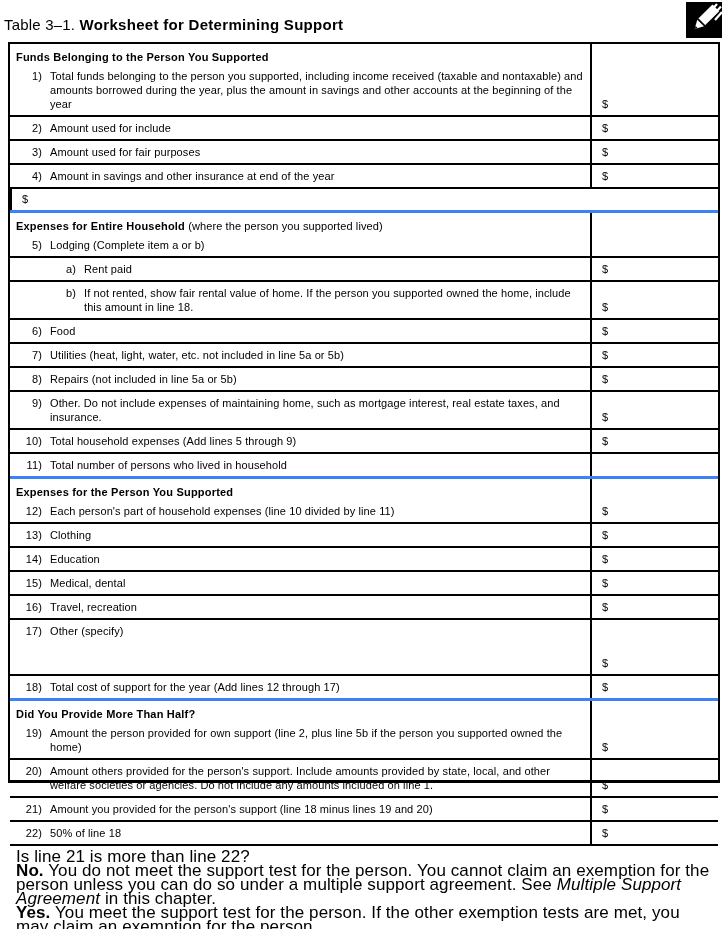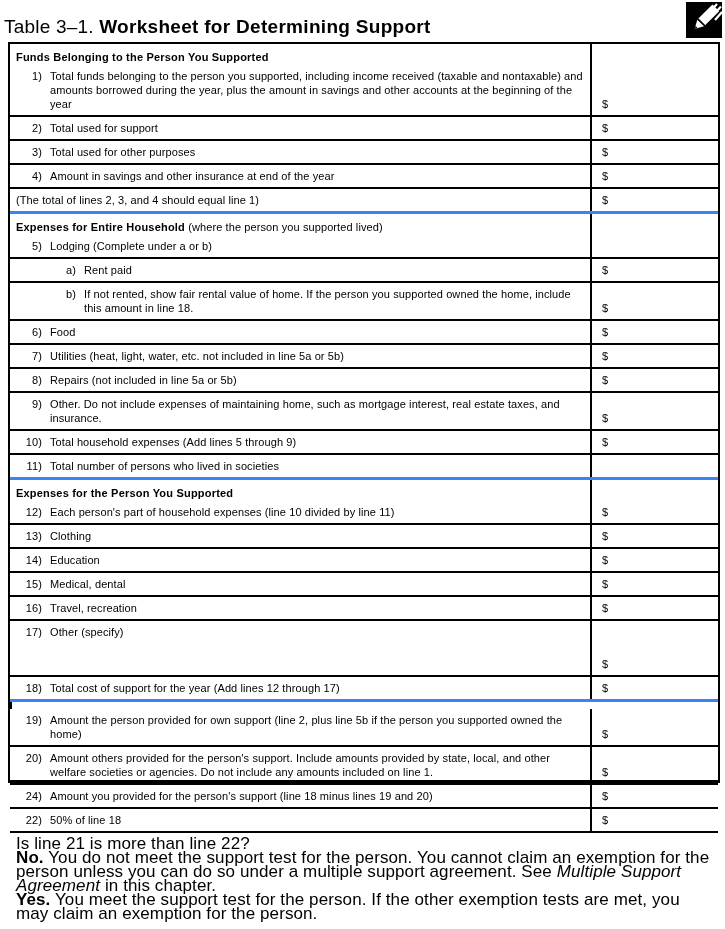--- a/index.html
+++ b/index.html
@@ -8,21 +8,21 @@
     width: 725px; height: 929px;
     background: #fff; color: #000;
     font-family: "Liberation Sans", "DejaVu Sans", sans-serif;
     position: relative;
     -webkit-font-smoothing: antialiased;
   }
 
   
   .page-title {
     position: absolute; left: 4px; top: 16px;
-    font-size: 19px; letter-spacing: .2px; white-space: nowrap;
+    font-size: 15px; letter-spacing: .2px; white-space: nowrap;
   }
   .page-title b { letter-spacing: .3px; }
   .corner-icon {
     position: absolute; top: 2px; right: 3px;
     width: 36px; height: 36px; display: block;
   }
 
   
   .ws {
     position: absolute; left: 8px; top: 42px; width: 712px; height: 741px;
@@ -89,60 +89,57 @@
           <span class="num">1)</span>
           <span class="txt">Total funds belonging to the person you supported, including income received (taxable and nontaxable) and amounts borrowed during the year, plus the amount in savings and other accounts at the beginning of the year</span>
         </div>
         <div class="cell right">
           <span>$</span>
         </div>
       </div>
       <div class="row item">
         <div class="cell left">
           <span class="num">2)</span>
-          <span class="txt">Total used for support</span>
+          <span class="txt">Amount used for include</span>
         </div>
         <div class="cell right">
           <span>$</span>
         </div>
       </div>
       <div class="row item">
         <div class="cell left">
           <span class="num">3)</span>
-          <span class="txt">Total used for other purposes</span>
+          <span class="txt">Amount used for fair purposes</span>
         </div>
         <div class="cell right">
           <span>$</span>
         </div>
       </div>
       <div class="row item">
         <div class="cell left">
           <span class="num">4)</span>
           <span class="txt">Amount in savings and other insurance at end of the year</span>
         </div>
         <div class="cell right">
           <span>$</span>
         </div>
       </div>
       <div class="row item">
-        <div class="cell left">
-          <span class="txt">(The total of lines 2, 3, and 4 should equal line 1)</span>
-        </div>
         <div class="cell right">
           <span>$</span>
         </div>
       </div>
       <div class="row head">
         <div class="cell left"><b class="sec-title">Expenses for Entire Household</b><span> (where the person you supported lived)</span></div>
         <div class="cell right"></div>
       </div>
       <div class="row item first">
         <div class="cell left">
           <span class="num">5)</span>
-          <span class="txt">Lodging (Complete under a or b)</span>
+          <span class="txt">Lodging (Complete item a or b)</span>
         </div>
         <div class="cell right"></div>
       </div>
       <div class="row item sub">
         <div class="cell left">
           <span class="num">a)</span>
           <span class="txt">Rent paid</span>
         </div>
         <div class="cell right">
           <span>$</span>
@@ -198,21 +195,21 @@
           <span class="num">10)</span>
           <span class="txt">Total household expenses (Add lines 5 through 9)</span>
         </div>
         <div class="cell right">
           <span>$</span>
         </div>
       </div>
       <div class="row item">
         <div class="cell left">
           <span class="num">11)</span>
-          <span class="txt">Total number of persons who lived in societies</span>
+          <span class="txt">Total number of persons who lived in household</span>
         </div>
         <div class="cell right"></div>
       </div>
       <div class="row head">
         <div class="cell left"><b class="sec-title">Expenses for the Person You Supported</b></div>
         <div class="cell right"></div>
       </div>
       <div class="row item first">
         <div class="cell left">
           <span class="num">12)</span>
@@ -270,20 +267,21 @@
       <div class="row item">
         <div class="cell left">
           <span class="num">18)</span>
           <span class="txt">Total cost of support for the year (Add lines 12 through 17)</span>
         </div>
         <div class="cell right">
           <span>$</span>
         </div>
       </div>
       <div class="row head">
+        <div class="cell left"><b class="sec-title">Did You Provide More Than Half?</b></div>
         <div class="cell right"></div>
       </div>
       <div class="row item first">
         <div class="cell left">
           <span class="num">19)</span>
           <span class="txt">Amount the person provided for own support (line 2, plus line 5b if the person you supported owned the home)</span>
         </div>
         <div class="cell right">
           <span>$</span>
         </div>
@@ -292,21 +290,21 @@
         <div class="cell left">
           <span class="num">20)</span>
           <span class="txt">Amount others provided for the person's support. Include amounts provided by state, local, and other welfare societies or agencies. Do not include any amounts included on line 1.</span>
         </div>
         <div class="cell right">
           <span>$</span>
         </div>
       </div>
       <div class="row item">
         <div class="cell left">
-          <span class="num">24)</span>
+          <span class="num">21)</span>
           <span class="txt">Amount you provided for the person's support (line 18 minus lines 19 and 20)</span>
         </div>
         <div class="cell right">
           <span>$</span>
         </div>
       </div>
       <div class="row item">
         <div class="cell left">
           <span class="num">22)</span>
           <span class="txt">50% of line 18</span>

